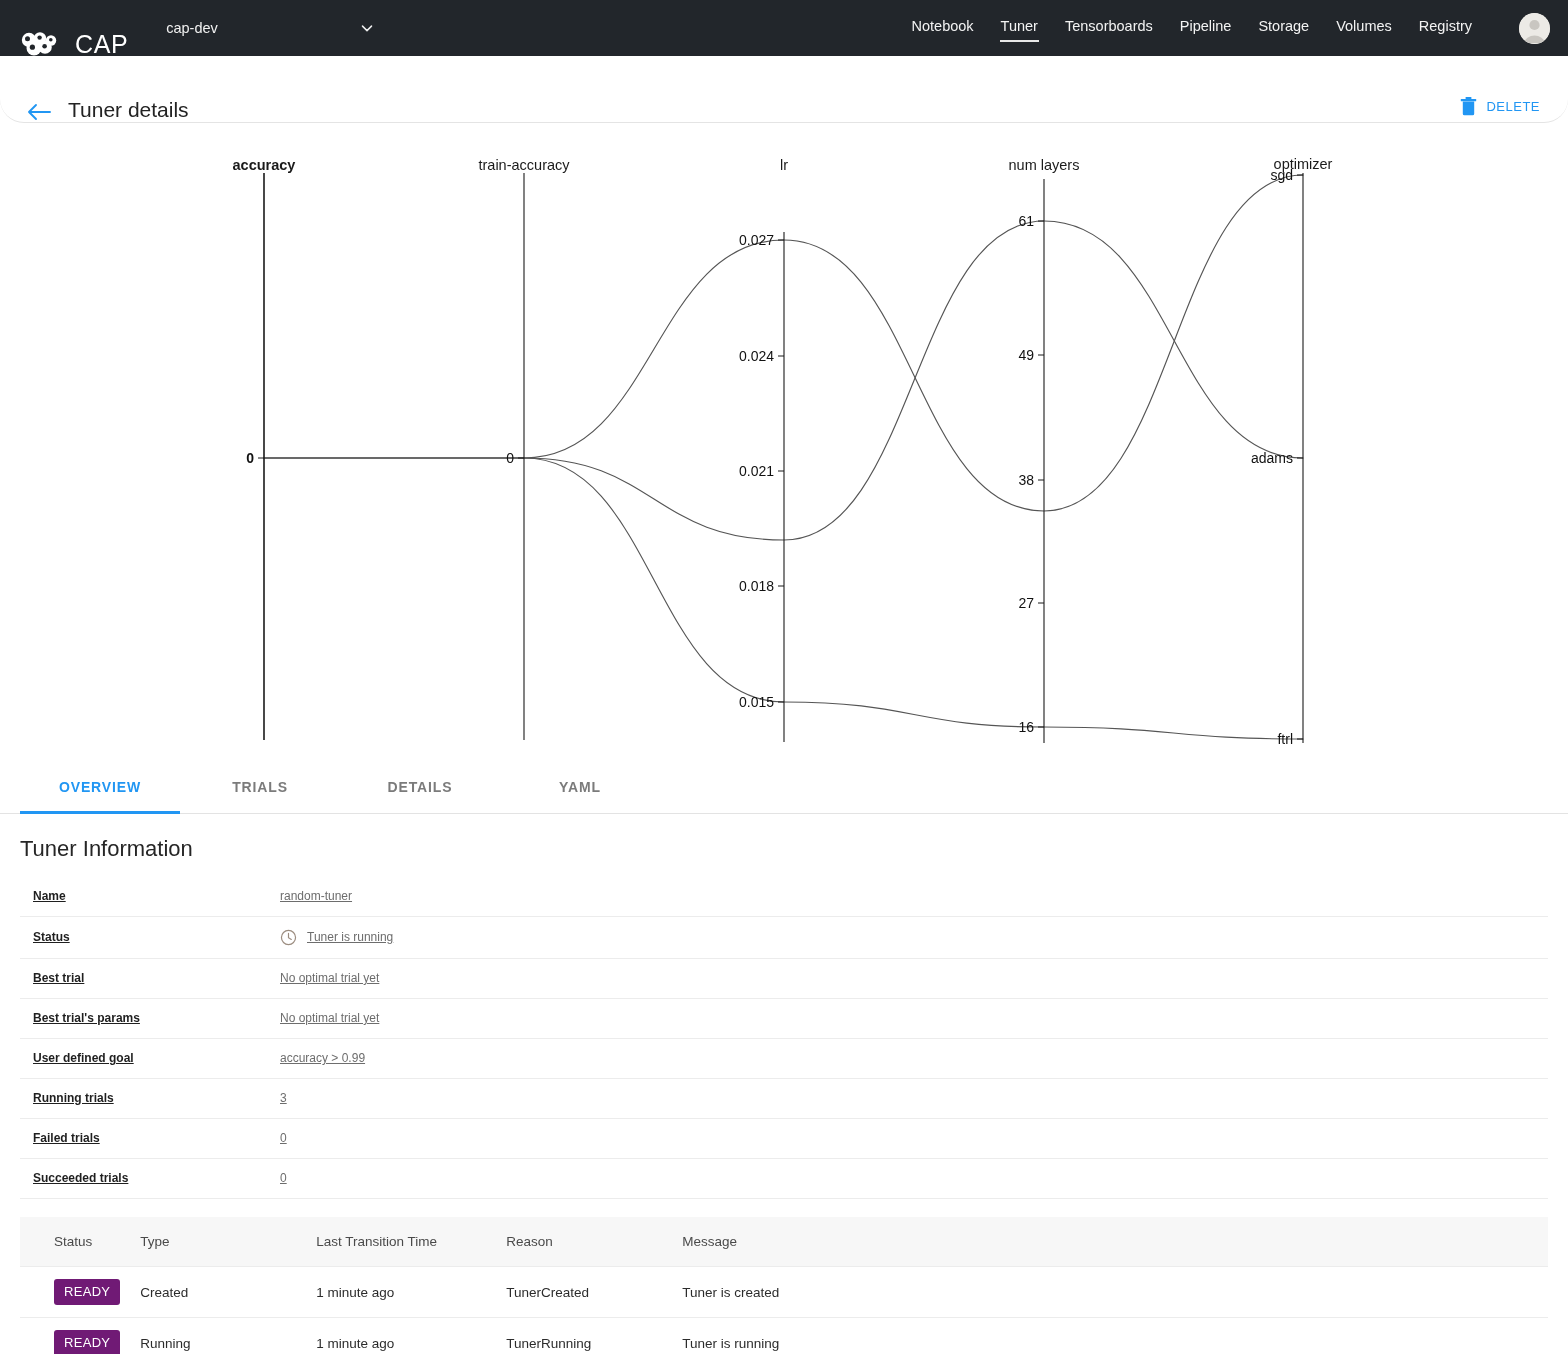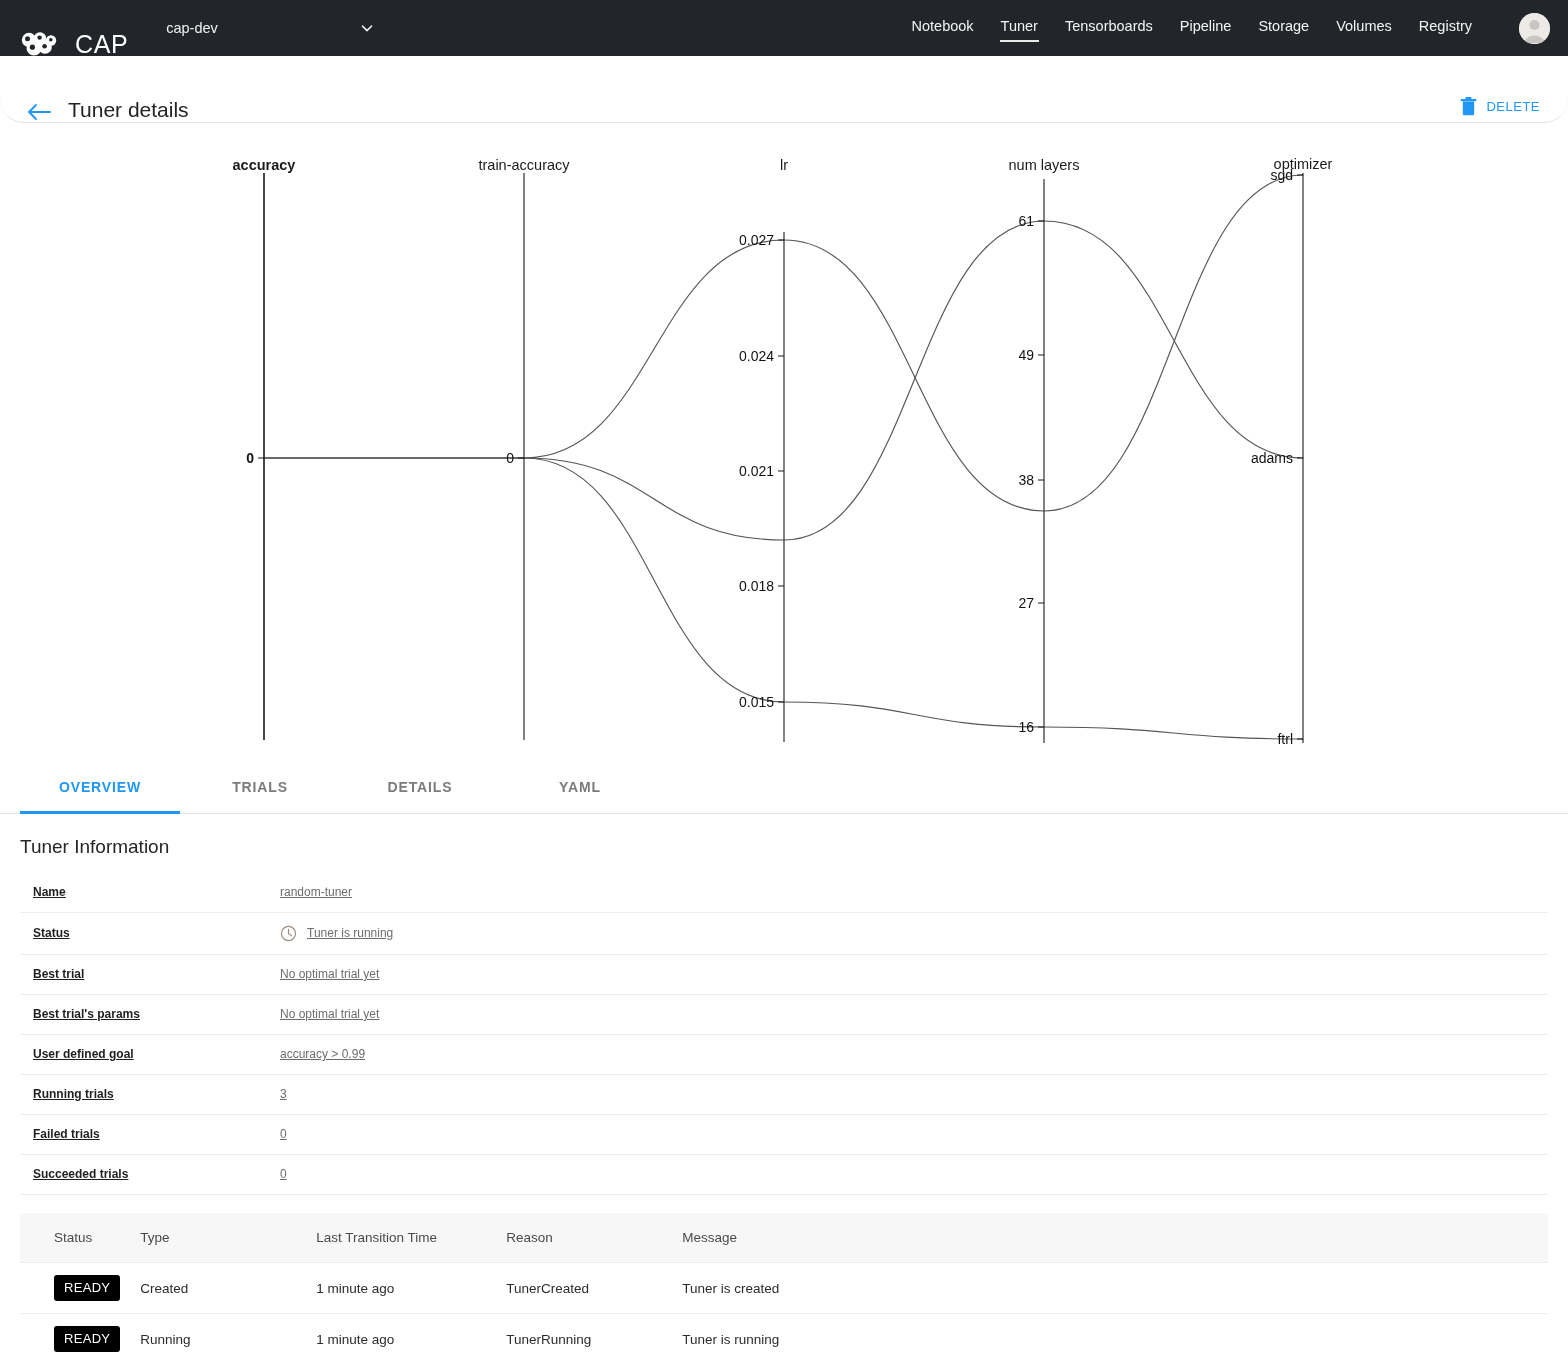--- a/index.html
+++ b/index.html
@@ -138,21 +138,21 @@
     content: "";
     position: absolute;
     left: 0; right: 0; bottom: -1px;
     height: 3px;
     background: #2196f3;
   }
 
   
   #info-section { padding: 22px 20px 0 20px; }
   #info-title {
-    font-size: 19px;
+    font-size: 22px;
     font-weight: 400;
     color: #262626;
     margin: 0 0 14px 0;
   }
   table.kv { width: 100%; border-collapse: collapse; }
   table.kv tr { border-bottom: 1px solid #ececec; }
   table.kv td {
     padding: 12px 8px 12px 12px;
     font-size: 12px;
     vertical-align: middle;
@@ -187,21 +187,21 @@
     padding: 12px 10px;
     height: 48px;
     border-bottom: 1px solid #ececec;
   }
   table.cond th.c-status, table.cond td.c-status { width: 92px; padding-left: 34px; }
   table.cond th.c-type,   table.cond td.c-type   { width: 176px; }
   table.cond th.c-time,   table.cond td.c-time   { width: 190px; }
   table.cond th.c-reason, table.cond td.c-reason { width: 176px; }
   .badge {
     display: inline-block;
-    background: #000000;
+    background: #701a75;
     color: #fff;
     font-size: 13px;
     padding: 5px 10px 6px 10px;
     border-radius: 3px;
     letter-spacing: .3px;
   }
 </style>
 </head>
 <body>
 

